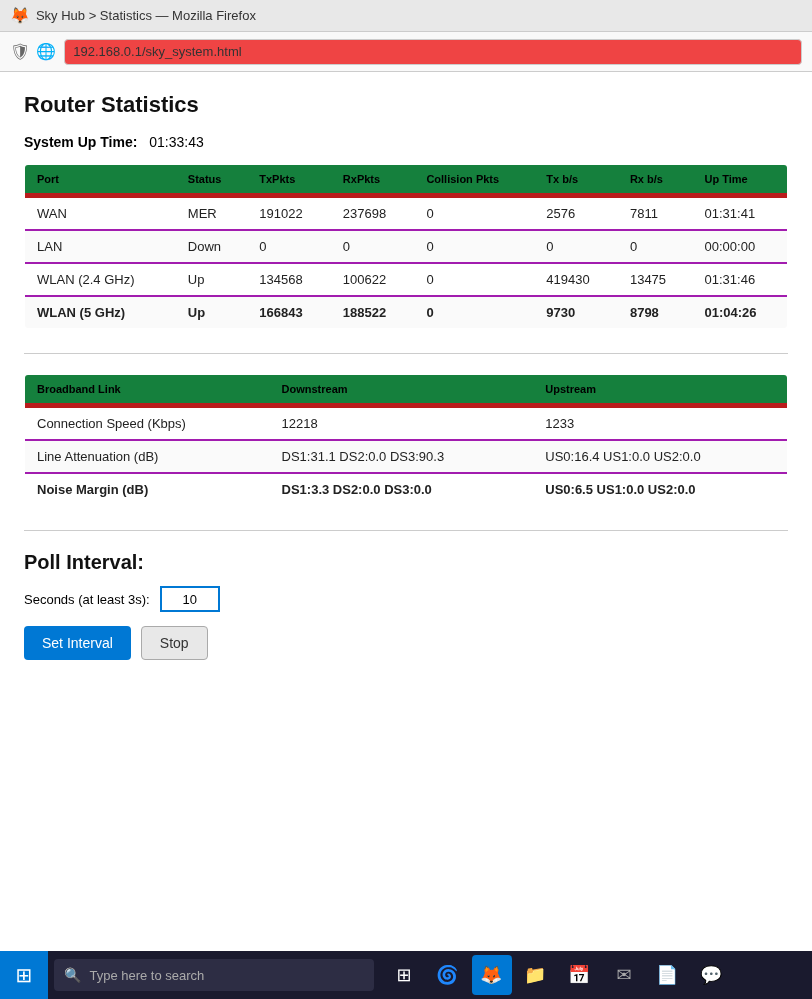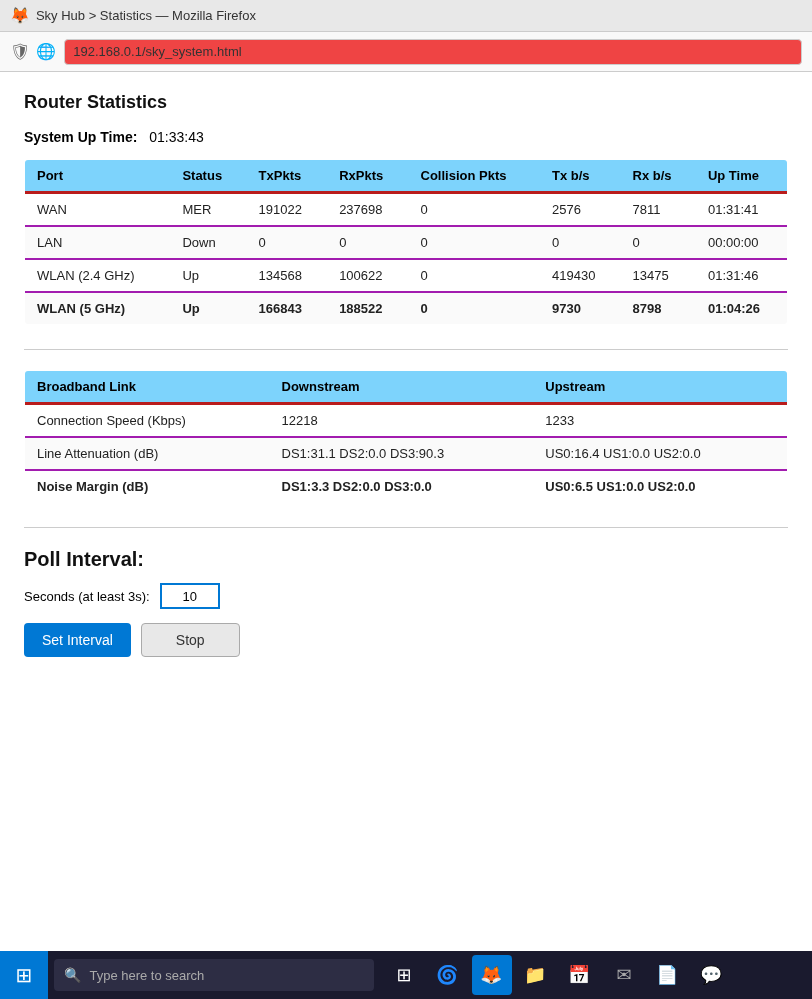--- a/index.html
+++ b/index.html
@@ -50,21 +50,21 @@
 
     
     .main-content {
       background: white;
       padding: 20px 24px;
       height: calc(999px - 32px - 40px - 48px);
       overflow-y: auto;
     }
 
     .page-title {
-      font-size: 18px;
+      font-size: 22px;
       font-weight: bold;
       margin-bottom: 16px;
       color: #111;
     }
 
     .system-uptime {
       margin-bottom: 14px;
       font-size: 14px;
     }
     .system-uptime span:first-child {
@@ -74,26 +74,26 @@
     
     table {
       border-collapse: collapse;
       width: 100%;
       margin-bottom: 24px;
       border: 1px solid #bbb;
       border-radius: 4px;
       overflow: hidden;
     }
     th {
-      background: #7dd3fc;
+      background: #15803d;
       padding: 8px 12px;
       text-align: left;
       font-weight: bold;
-      font-size: 13px;
-      border-bottom: 3px solid #b91c1c;
+      font-size: 11px;
+      border-bottom: 5px solid #b91c1c;
     }
     td {
       padding: 8px 12px;
       font-size: 13px;
       border-bottom: 2px solid #a21caf;
       color: #222;
     }
     tr:last-child td {
       border-bottom: none;
       font-weight: bold;
@@ -144,21 +144,21 @@
       padding: 8px 18px;
       font-size: 14px;
       font-weight: normal;
       border-radius: 4px;
       cursor: pointer;
     }
     .btn-stop {
       background: #e8e8e8;
       color: #333;
       border: 1px solid #aaa;
-      padding: 8px 34px;
+      padding: 8px 18px;
       font-size: 14px;
       border-radius: 4px;
       cursor: pointer;
     }
 
     
     .taskbar {
       position: fixed;
       bottom: 0;
       left: 0;

